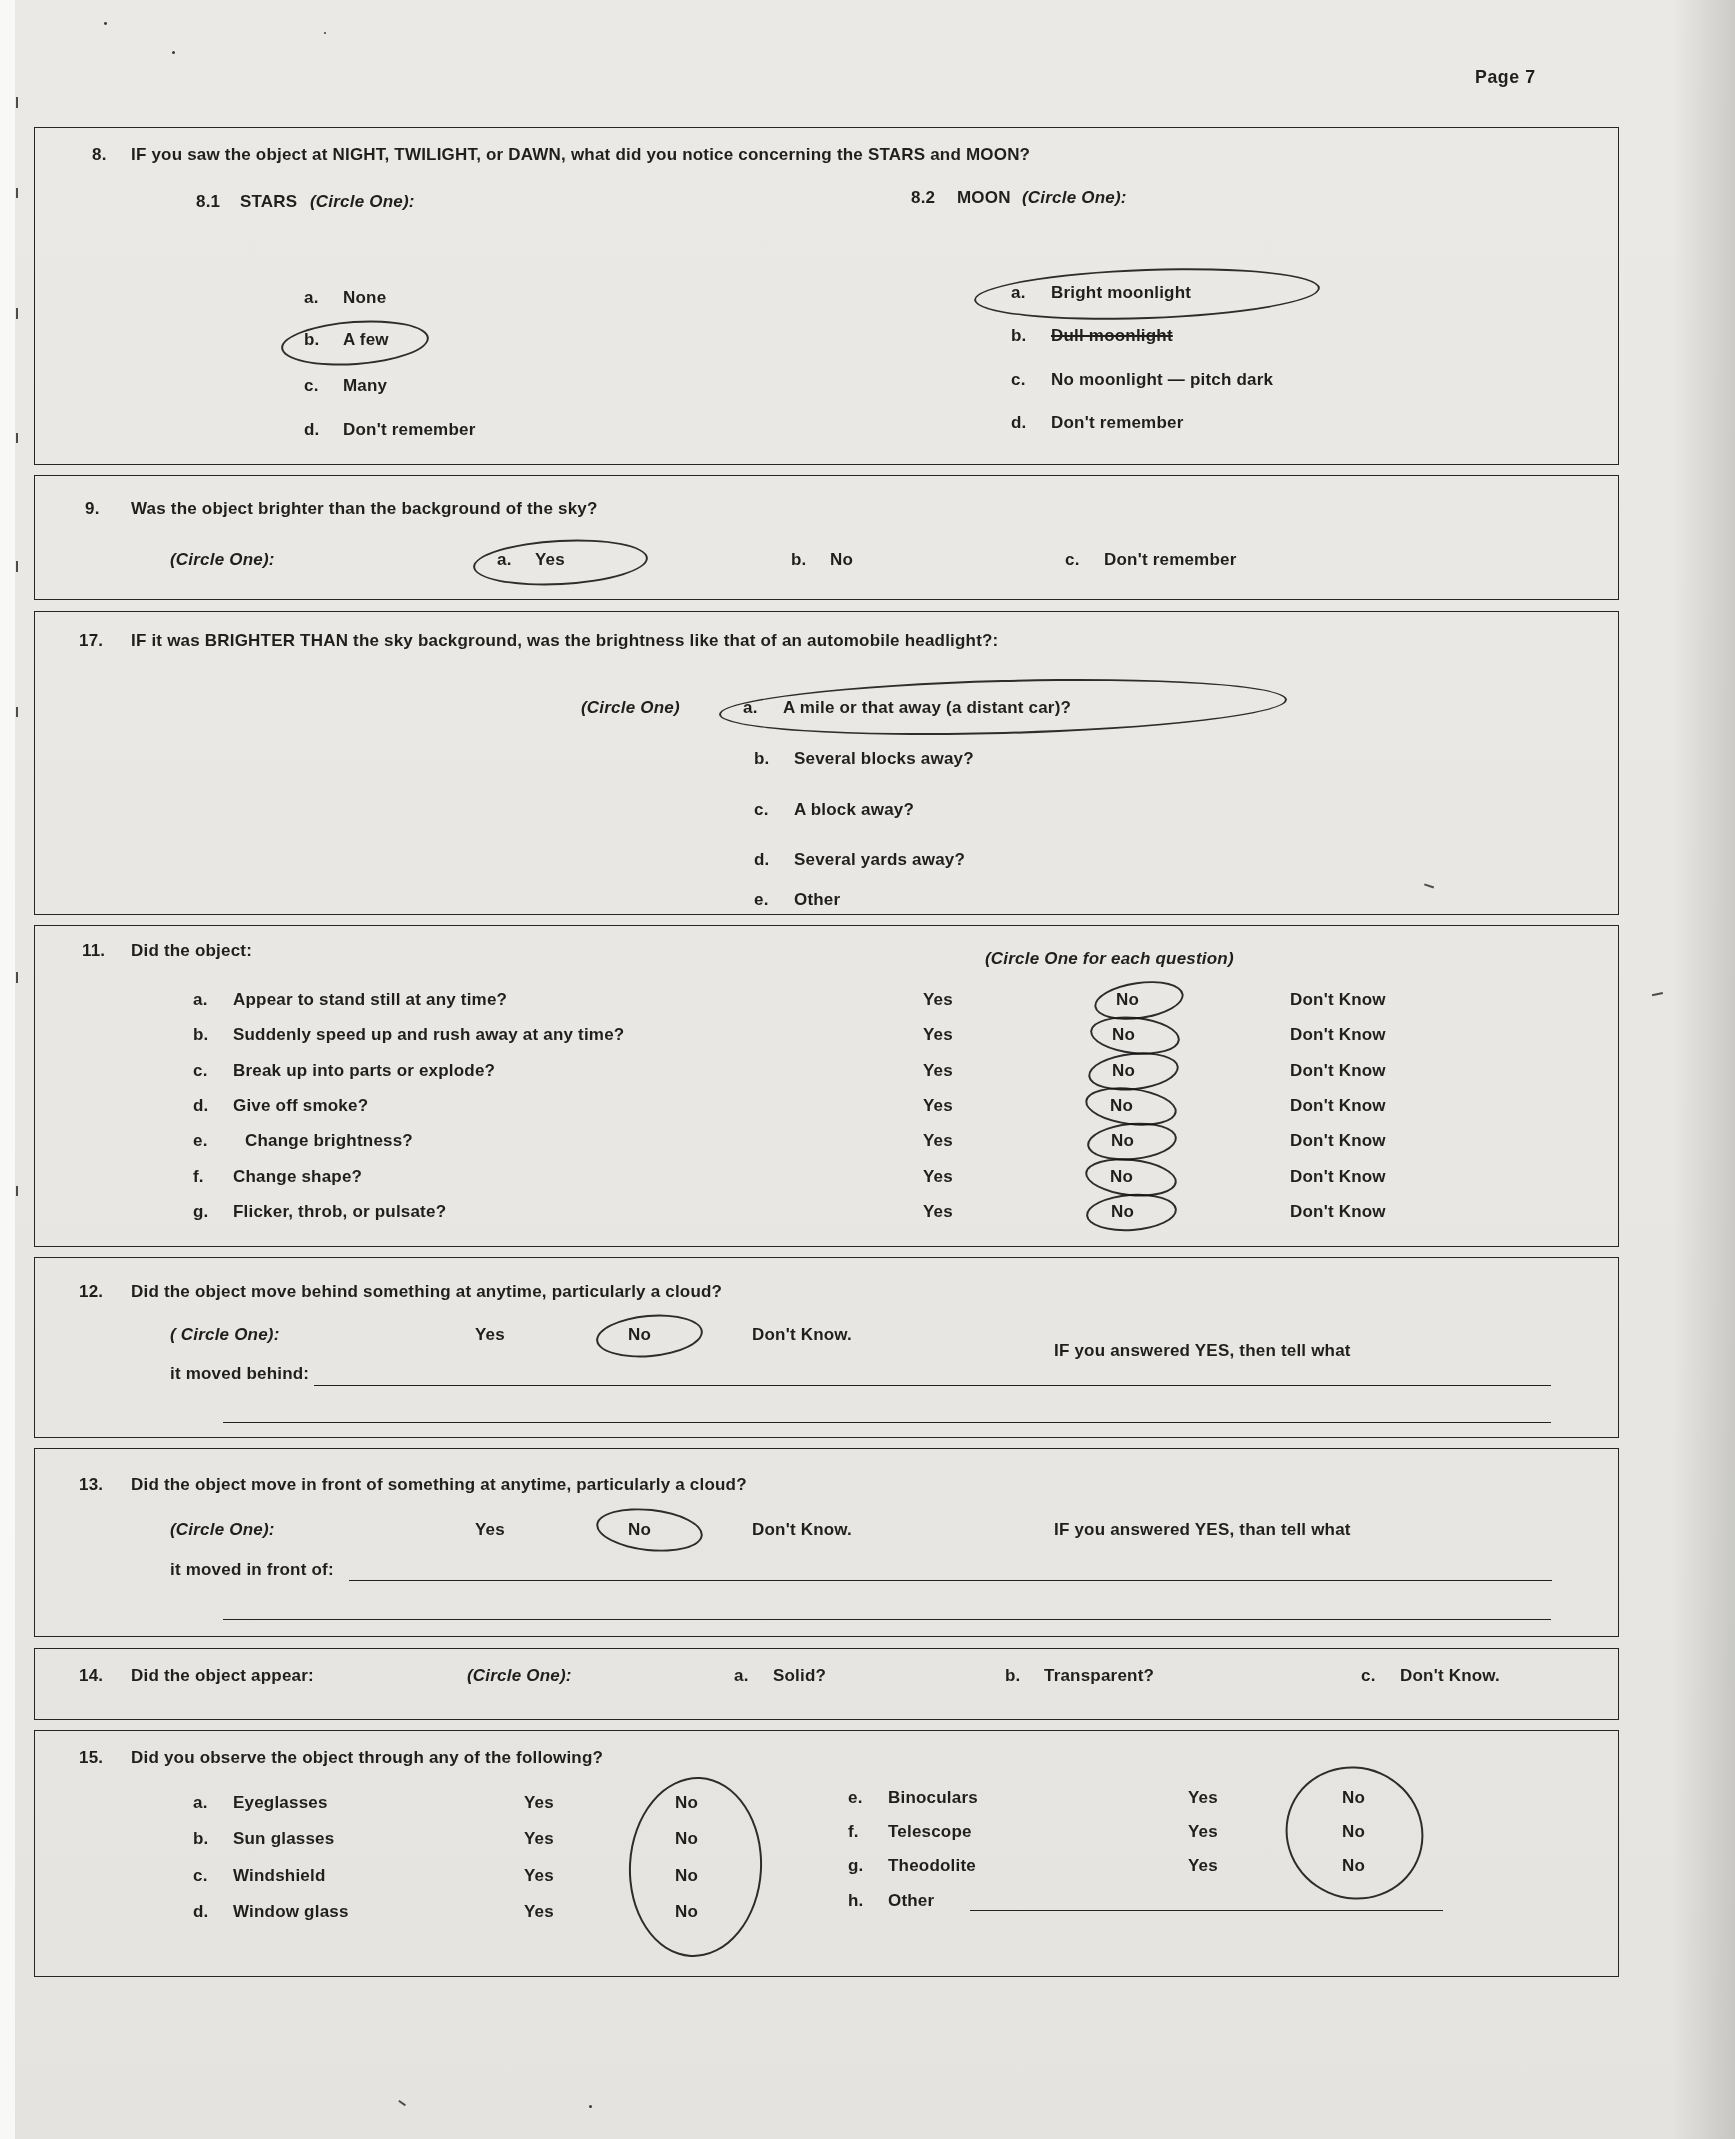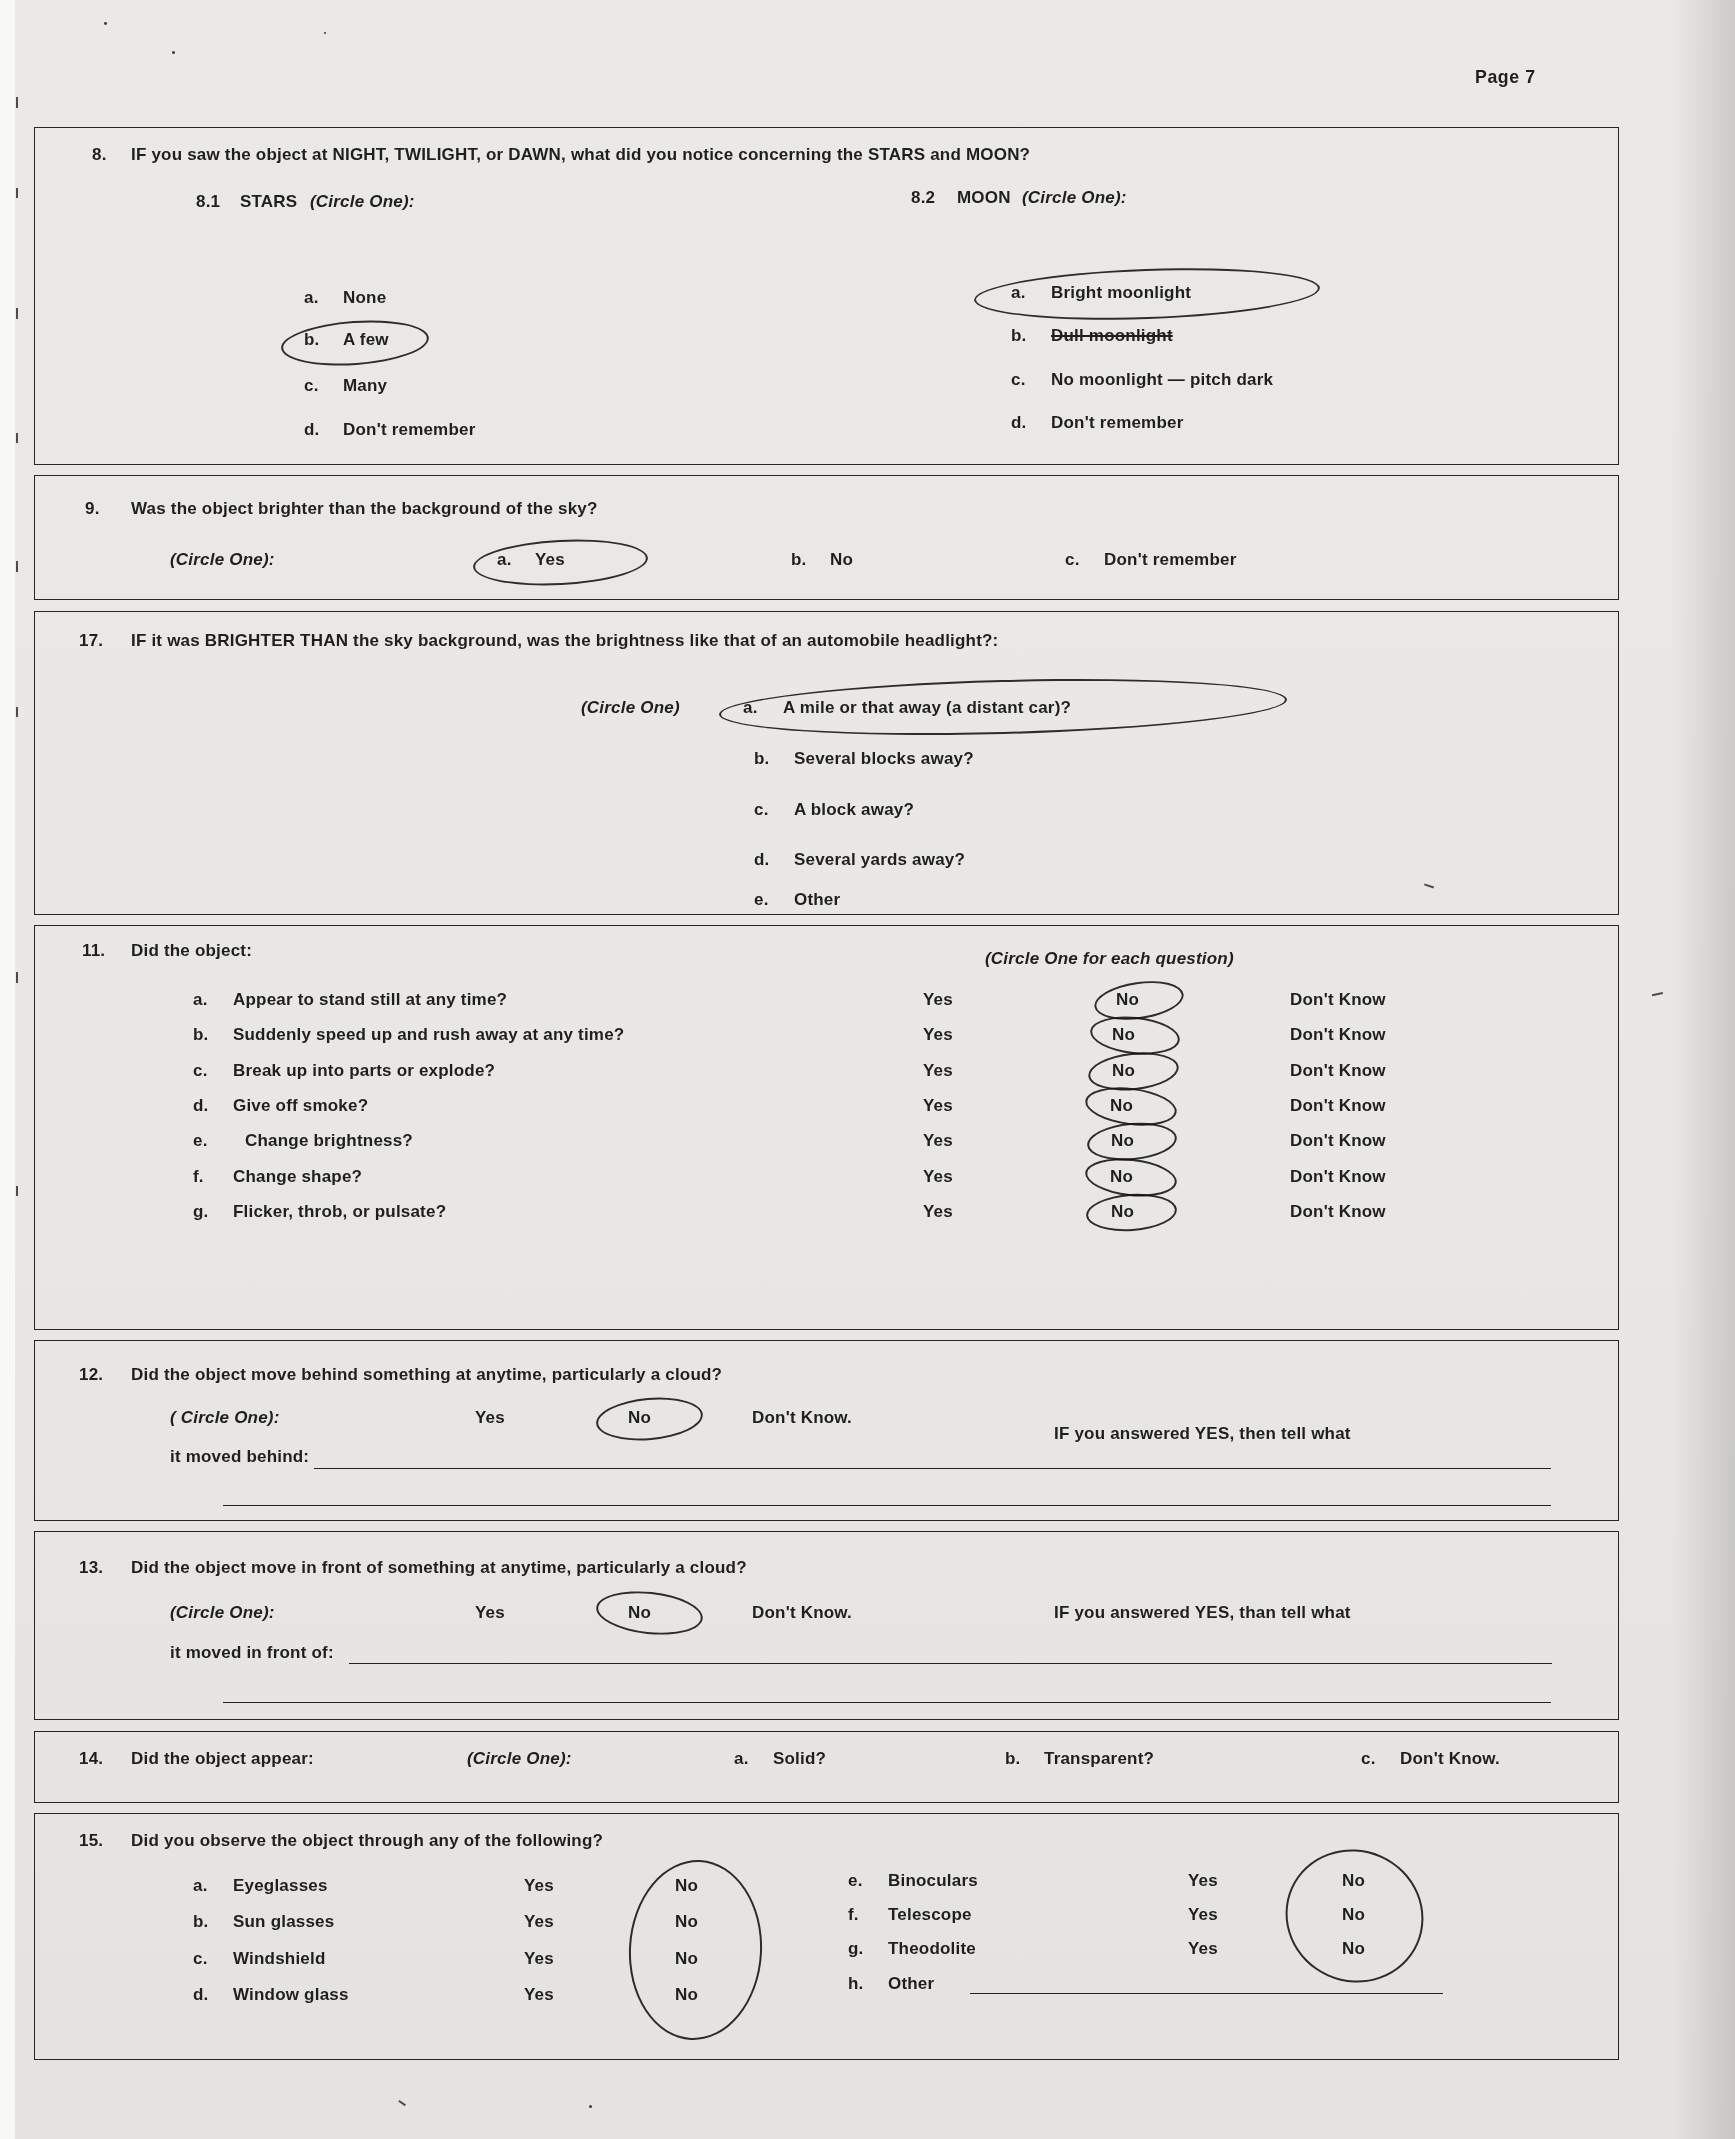--- a/index.html
+++ b/index.html
@@ -109,21 +109,21 @@
     <span class="t" style="left:719px;top:137px;">b.</span>
     <span class="t" style="left:759px;top:137px;">Several blocks away?</span>
     <span class="t" style="left:719px;top:188px;">c.</span>
     <span class="t" style="left:759px;top:188px;">A block away?</span>
     <span class="t" style="left:719px;top:238px;">d.</span>
     <span class="t" style="left:759px;top:238px;">Several yards away?</span>
     <span class="t" style="left:719px;top:278px;">e.</span>
     <span class="t" style="left:759px;top:278px;">Other</span>
   </section>
 
-  <section class="box" style="height:405px;">
+  <section class="box" style="height:322px;">
     <span class="t" style="left:47px;top:15px;">11.</span>
     <span class="t" style="left:96px;top:15px;">Did the object:</span>
     <span class="t it" style="left:950px;top:23px;">(Circle One for each question)</span>
 
     <span class="t" style="left:158px;top:64px;">a.</span>
     <span class="t" style="left:198px;top:64px;">Appear to stand still at any time?</span>
     <span class="t" style="left:888px;top:64px;">Yes</span>
     <span class="t" style="left:1081px;top:64px;">No</span>
     <span class="t" style="left:1255px;top:64px;">Don't Know</span>
     <div class="ellipse" style="left:1059px;top:56px;width:86px;height:33px;transform:rotate(-8deg);"></div>

